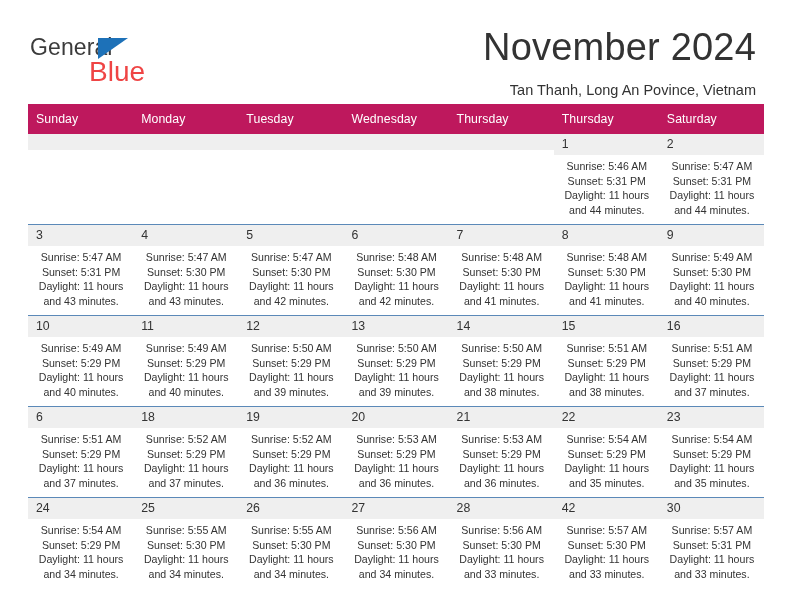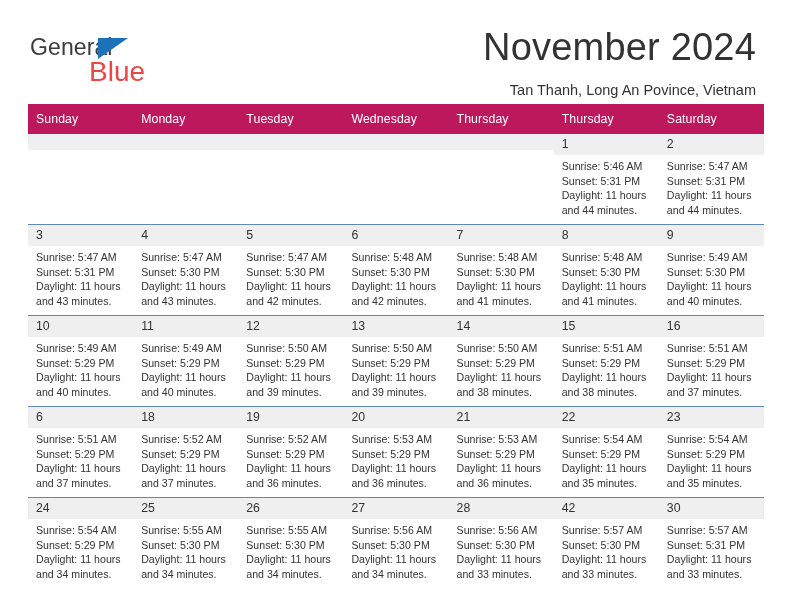--- a/index.html
+++ b/index.html
@@ -134,20 +134,21 @@
   td.empty .daynum {
     background: #efefef;
     color: transparent;
   }
 
   .details {
     padding: 4px 7px 0 8px;
     font-size: 10.6px;
     line-height: 14.6px;
     color: #333333;
+    text-align: center;
   }
   .details div {
     white-space: normal;
   }
 </style>
 </head>
 <body>
 
 <div class="page">
 

